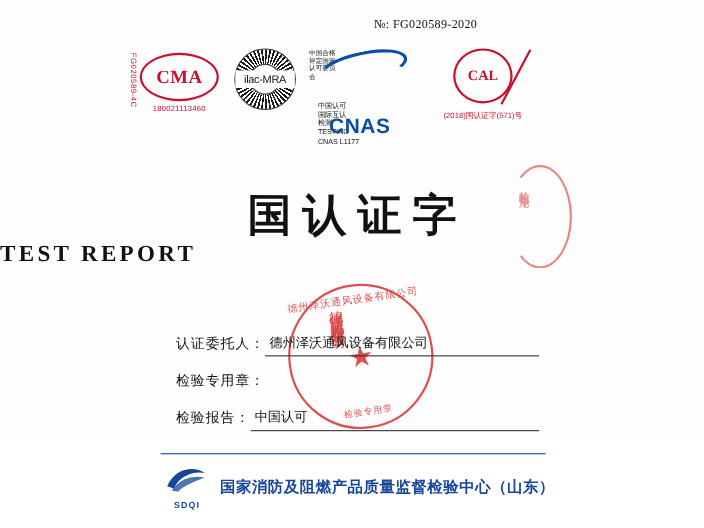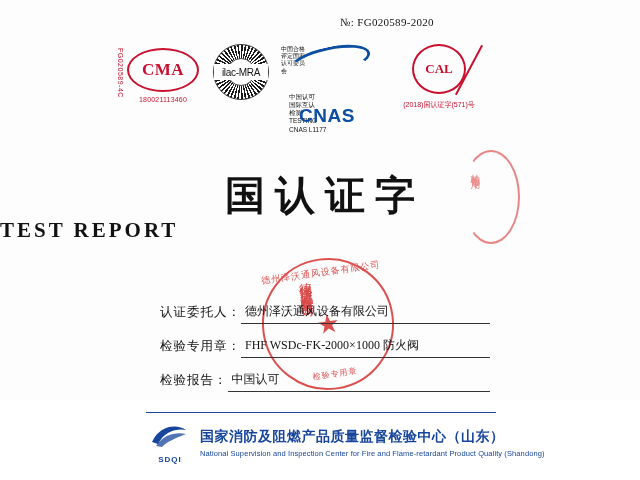--- a/index.html
+++ b/index.html
@@ -485,36 +485,34 @@
   </div>
   <div class="seal-vertical">德州泽沃通风设备有限公司</div>
 
   <div class="fields">
     <div class="field-row">
       <span class="field-label">认证委托人：</span>
       <span class="field-value">德州泽沃通风设备有限公司</span>
     </div>
     <div class="field-row">
       <span class="field-label">检验专用章：</span>
-      <span class="field-value">FHF WSDc-FK-2000×1000 防火阀</span>
     </div>
     <div class="field-row">
       <span class="field-label">检验报告：</span>
       <span class="field-value">中国认可</span>
     </div>
   </div>
 
   <div class="footer-rule"></div>
   <div class="footer">
     <div class="sdqi-logo">
       <svg class="sdqi-mark" viewBox="0 0 38 26">
         <path d="M2 20 C 10 2, 28 2, 36 8 C 28 6, 14 9, 8 22 Z" fill="#16459b"></path>
         <path d="M6 24 C 14 12, 26 10, 36 12 C 26 16, 16 20, 12 25 Z" fill="#16459b" opacity="0.75"></path>
       </svg>
       <div class="sdqi-word">SDQI</div>
     </div>
     <div class="footer-text">
       <div class="footer-cn">国家消防及阻燃产品质量监督检验中心（山东）</div>
-      <div class="footer-en">National Supervision and Inspection Center for Fire and Flame-retardant Product Quality (Shandong)</div>
     </div>
   </div>
 
 </div>
 
 </body></html>

